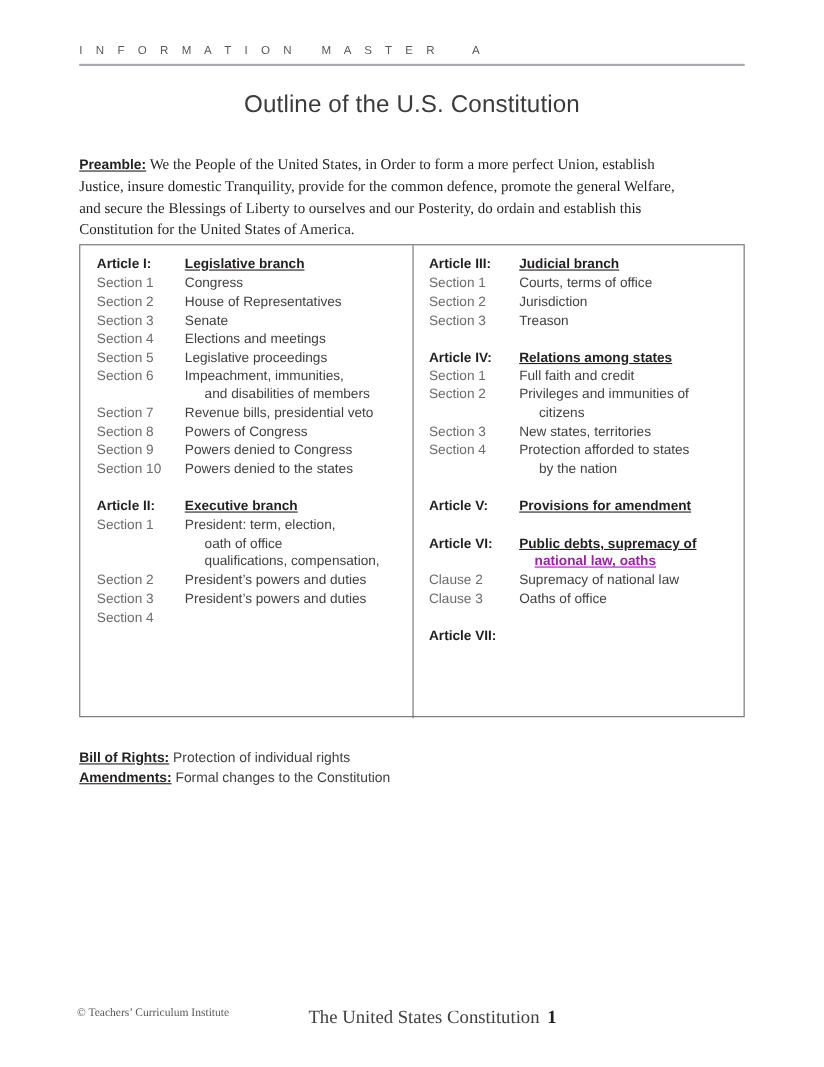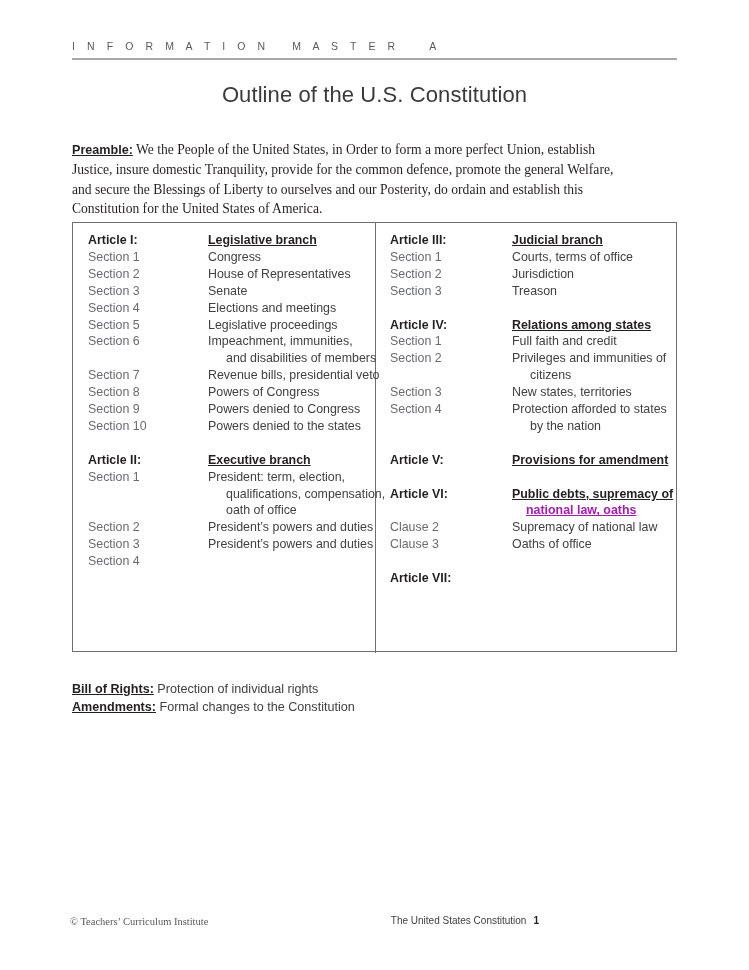--- a/index.html
+++ b/index.html
@@ -112,21 +112,20 @@
     padding: 9px 0 0 0;
   }
 
   
   .row {
     display: flex;
     align-items: flex-start;
     line-height: 16.9px;
     font-size: 12.4px;
     white-space: pre;
-    gap: 40px;
   }
   .row .key {
     flex: 0 0 auto;
     color: #6a6b6e;
     font-weight: 400;
   }
   .row .val {
     flex: 1 1 auto;
     color: #414042;
     font-weight: 400;
@@ -178,24 +177,24 @@
   .footer-left {
     position: absolute;
     left: 70px;
     top: 916px;
     font-family: "Liberation Serif", serif;
     font-size: 10.5px;
     color: #58595b;
   }
   .footer-right {
     position: absolute;
-    right: 55px;
+    right: 88px;
     top: 915px;
-    font-family: Liberation Sans, sans-serif;
-    font-size: 10px;
+    font-family: Liberation Serif, serif;
+    font-size: 17px;
     color: #414042;
     white-space: pre;
   }
   .footer-right .pageno {
     font-weight: bold;
     color: #221f1f;
     margin-left: 7px;
   }
 </style>
 </head>
@@ -225,22 +224,22 @@
           <div class="row"><span class="key">Section 5</span><span class="val">Legislative proceedings</span></div>
           <div class="row"><span class="key">Section 6</span><span class="val">Impeachment, immunities,</span></div>
           <div class="row cont"><span class="key">&nbsp;</span><span class="val indent1">and disabilities of members</span></div>
           <div class="row"><span class="key">Section 7</span><span class="val">Revenue bills, presidential veto</span></div>
           <div class="row"><span class="key">Section 8</span><span class="val">Powers of Congress</span></div>
           <div class="row"><span class="key">Section 9</span><span class="val">Powers denied to Congress</span></div>
           <div class="row"><span class="key">Section 10</span><span class="val">Powers denied to the states</span></div>
           <div class="spacer"></div>
           <div class="row article"><span class="key">Article II:</span><span class="val">Executive branch</span></div>
           <div class="row"><span class="key">Section 1</span><span class="val">President: term, election,</span></div>
+          <div class="row cont"><span class="key">&nbsp;</span><span class="val indent1">oath of office</span></div>
           <div class="row cont"><span class="key">&nbsp;</span><span class="val indent1">qualifications, compensation,</span></div>
-          <div class="row cont"><span class="key">&nbsp;</span><span class="val indent1">oath of office</span></div>
           <div class="row"><span class="key">Section 2</span><span class="val">President’s powers and duties</span></div>
           <div class="row"><span class="key">Section 3</span><span class="val">President’s powers and duties</span></div>
           <div class="row"><span class="key">Section 4</span></div>
         </div>
     </div>
 
     <div class="col col-right">
       <div class="col-inner" id="right-col">
           <div class="row article"><span class="key">Article III:</span><span class="val">Judicial branch</span></div>
           <div class="row"><span class="key">Section 1</span><span class="val">Courts, terms of office</span></div>

